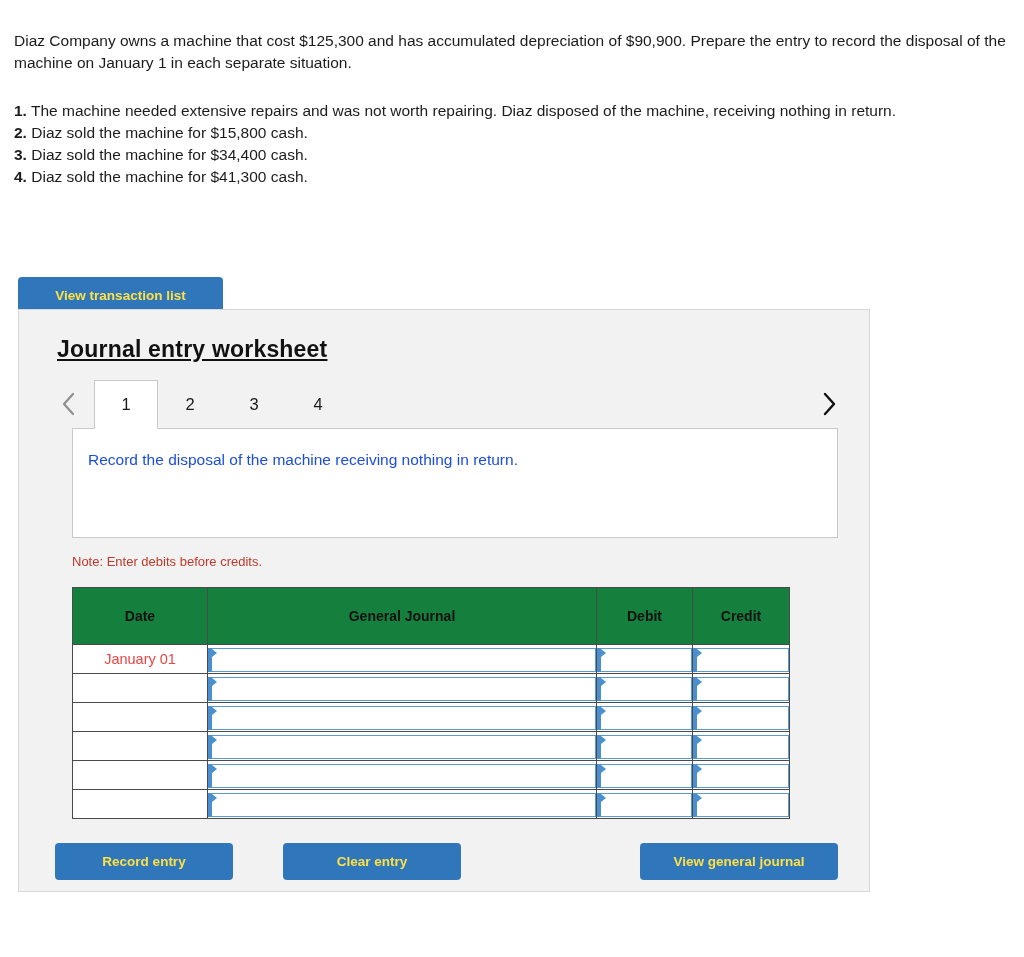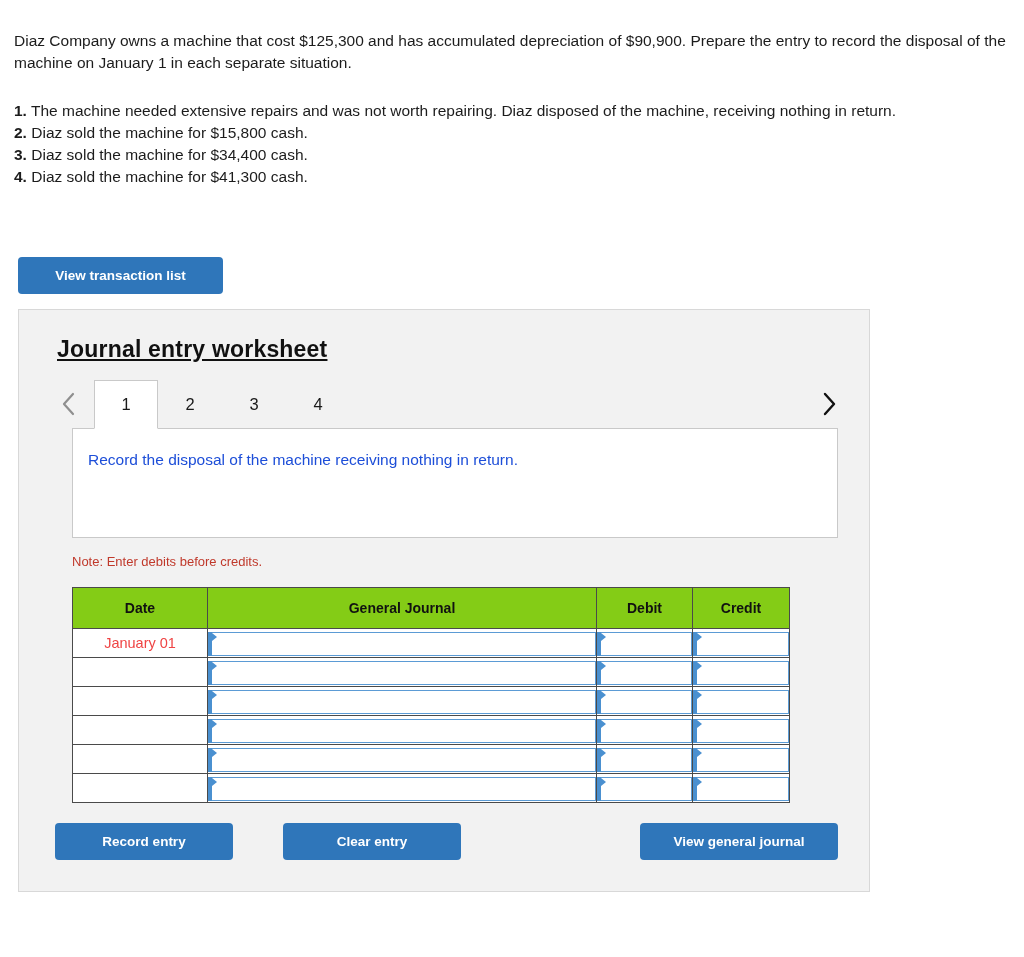--- a/index.html
+++ b/index.html
@@ -46,28 +46,29 @@
   .situations .sit { margin: 0; }
   .situations .num { font-weight: bold; }
 
   
   .btn {
     display: inline-flex;
     align-items: center;
     justify-content: center;
     background: #2e74b5;
     background: #2f76ba;
-    color: #ffffff;
+    color: #fde047;
     font-weight: bold;
     font-size: 13.5px;
     border: none;
     border-radius: 4px;
     cursor: pointer;
     padding: 0;
     font-family: "Liberation Sans", sans-serif;
+    margin-top: 20px;
   }
   .btn-view-transaction {
     position: absolute;
     left: 18px;
     top: 257px;
     width: 205px;
     height: 37px;
   }
 
   
@@ -178,27 +179,27 @@
   
   .jtable {
     position: absolute;
     left: 53px;
     top: 277px;
     width: 717px;
     border-collapse: collapse;
     table-layout: fixed;
   }
   .jtable th {
-    background: #84cc16;
+    background: #15803d;
     border: 1px solid #4a4a4a;
     font-size: 14px;
     font-weight: bold;
     color: #111111;
     height: 24px;
-    padding: 8px;
+    padding: 16px;
     text-align: center;
   }
   .jtable td {
     border: 1px solid #4a4a4a;
     background: #ffffff;
     height: 28px;
     padding: 0;
     vertical-align: middle;
   }
   .col-date { width: 135px; }

